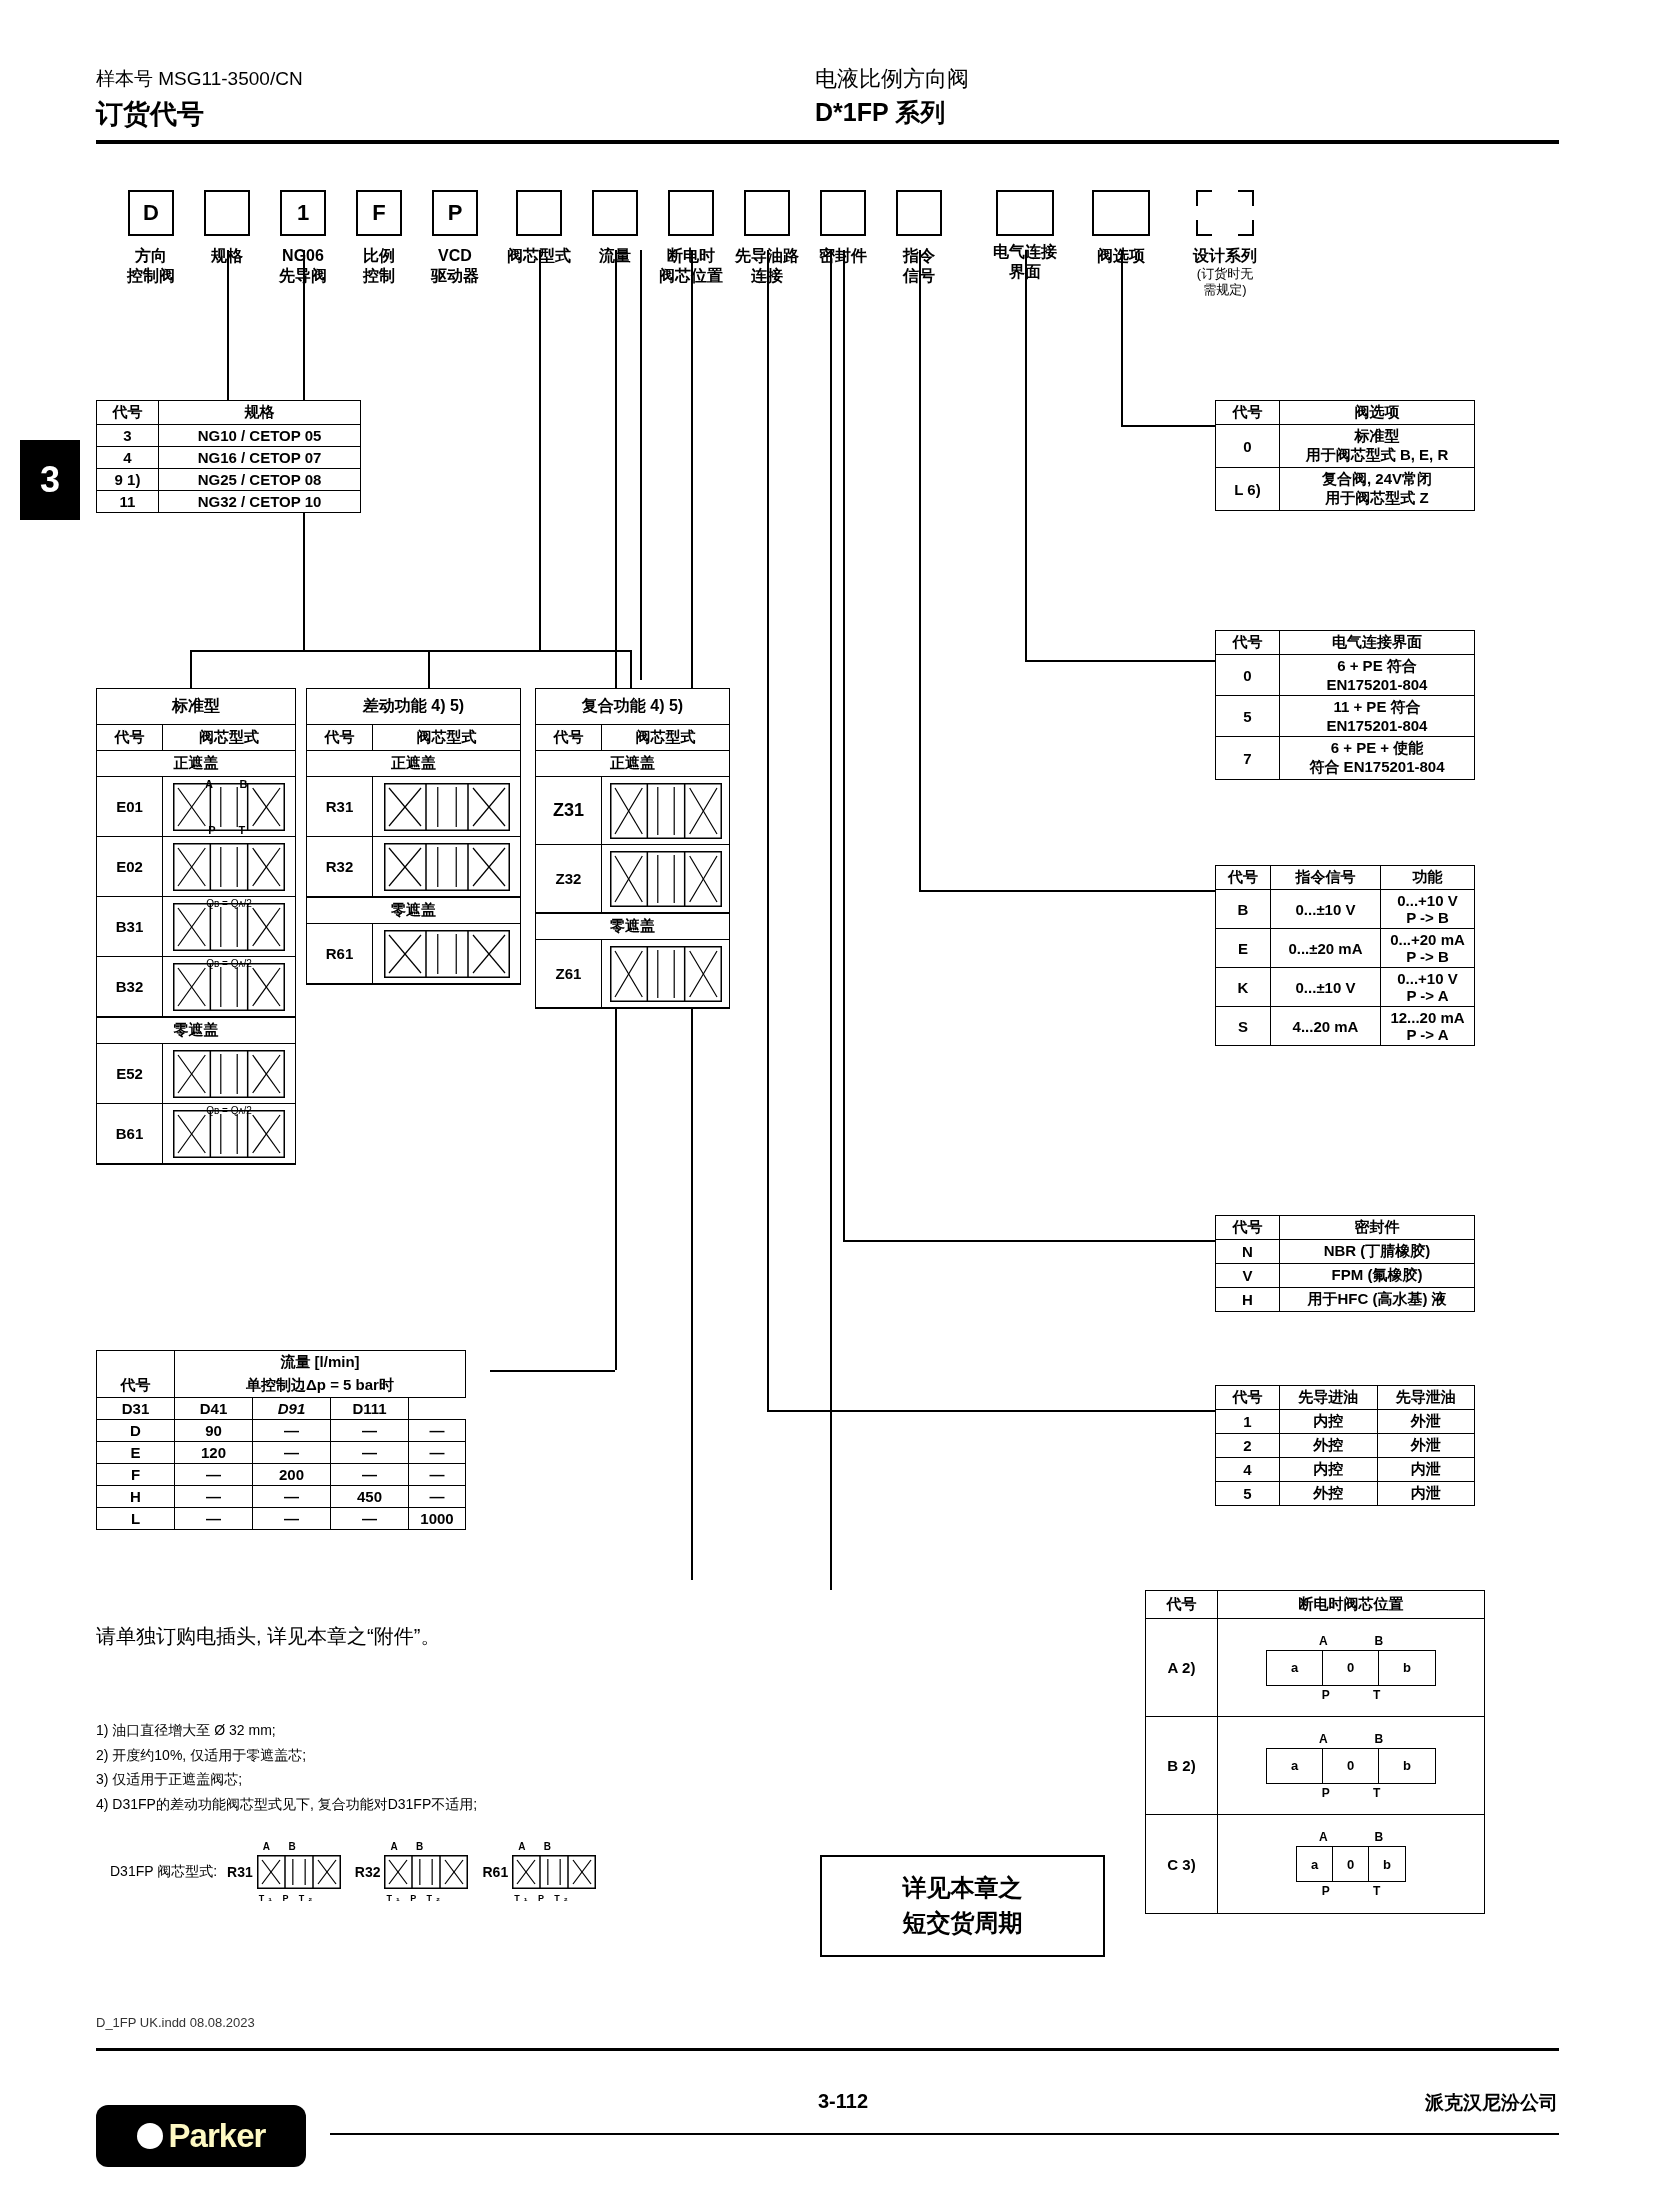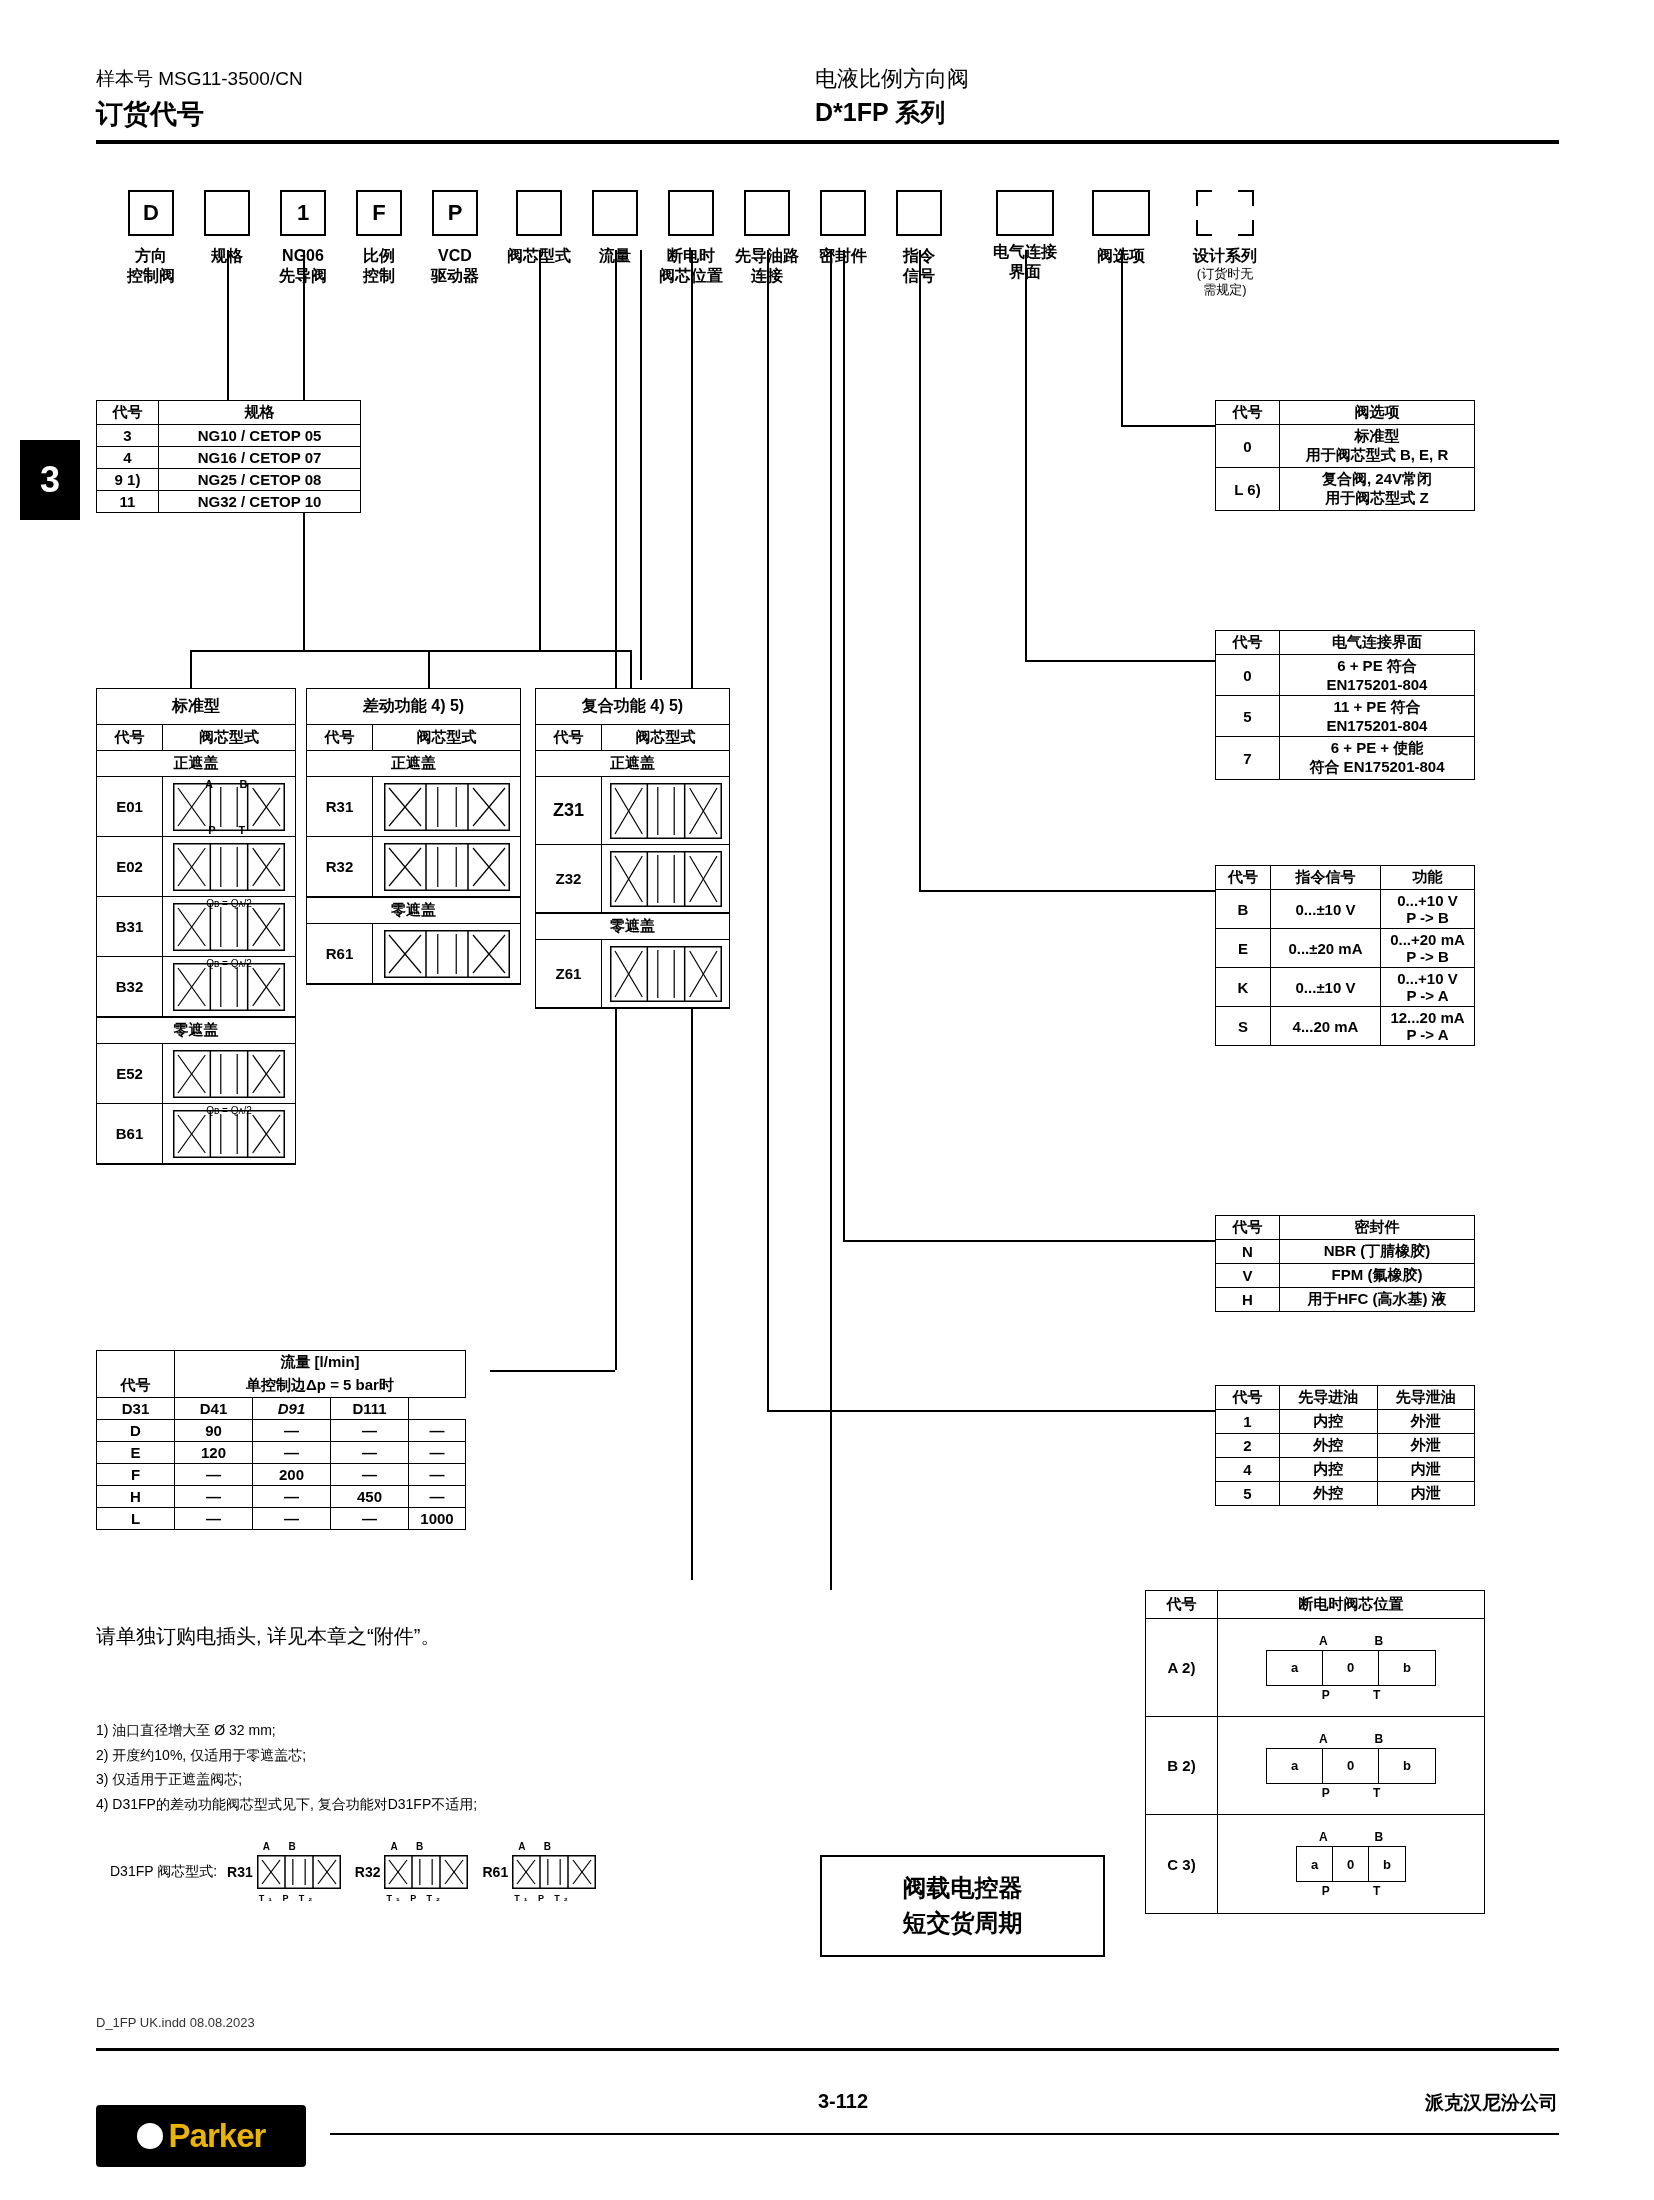--- a/index.html
+++ b/index.html
@@ -68,21 +68,21 @@
     font-size:24px; font-weight:bold; line-height:1.45; padding:14px 10px;
   }
 
   
   .foot-src { position:absolute; left:96px; top:2015px; font-size:13px; color:#333; }
   .foot-rule { position:absolute; left:96px; top:2048px; width:1463px; height:3px; background:#000; }
   .foot-page { position:absolute; left:16px; top:2090px; width:1654px; text-align:center; font-size:20px; font-weight:bold;}
   .foot-right { position:absolute; right:96px; top:2090px; font-size:19px; font-weight:bold; }
   .parker-logo {
     position:absolute; left:96px; top:2105px; width:210px; height:62px;
-    background:#000; border-radius:4px; color:#eab308;
+    background:#000; border-radius:12px; color:#fef9c3;
     display:flex; align-items:center; justify-content:center;
     font-size:33px; font-weight:bold; letter-spacing:-1px;
   }
   .parker-logo .dot {
     width:26px; height:26px; border-radius:50%; background:#fff; display:inline-block;
     margin-right:6px;
   }
   .foot-rule2 { position:absolute; left:330px; top:2133px; width:1229px; height:2px; background:#000;}
 </style>
 </head>
@@ -788,21 +788,21 @@
               <line x1="36.4" y1="0" x2="36.4" y2="-0" stroke="#000"></line>
             </svg>
       <span style="position:absolute; bottom:-14px; left:2px; font-size:9px; font-weight:bold; letter-spacing:4px;">T₁ P T₂</span>
     </span>
         </div>
       </div>
     </div>
 
 
   <div class="shortlead" style="left:820px; top:1855px; width:285px;">
-    <div>阀载电控器</div>
+    <div>详见本章之</div>
     <div>短交货周期</div>
   </div>
 
   <div class="foot-src">D_1FP UK.indd 08.08.2023</div>
   <div class="foot-rule"></div>
   <div class="foot-page">3-112</div>
   <div class="foot-right">派克汉尼汾公司</div>
   <div class="foot-rule2"></div>
   <div class="parker-logo">
     <span class="dot"></span>

